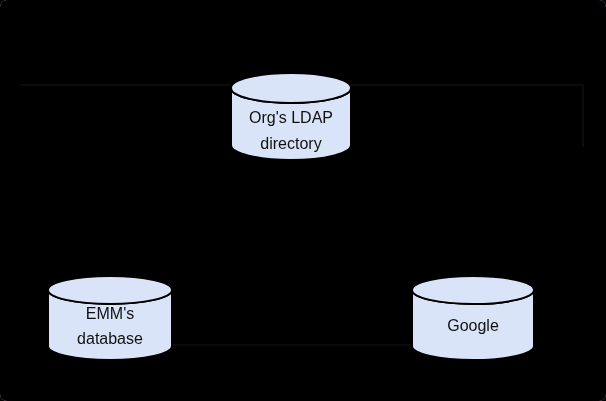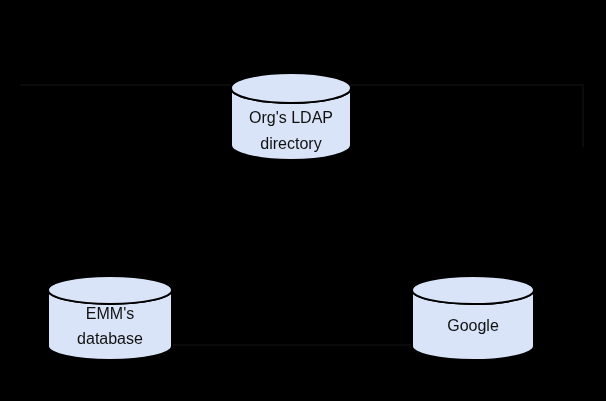--- a/index.html
+++ b/index.html
@@ -7,20 +7,21 @@
     padding: 0;
     background: #000;
   }
   .stage {
     position: relative;
     width: 606px;
     height: 401px;
     background: #f0abfc;
     overflow: hidden;
     font-family: "Liberation Sans", sans-serif;
+    border-radius: 7px;
   }
   svg { display: block; }
   .cyl {
     stroke: #000000;
     stroke-width: 2;
   }
   .connector {
     stroke-width: 2;
     fill: none;
   }

